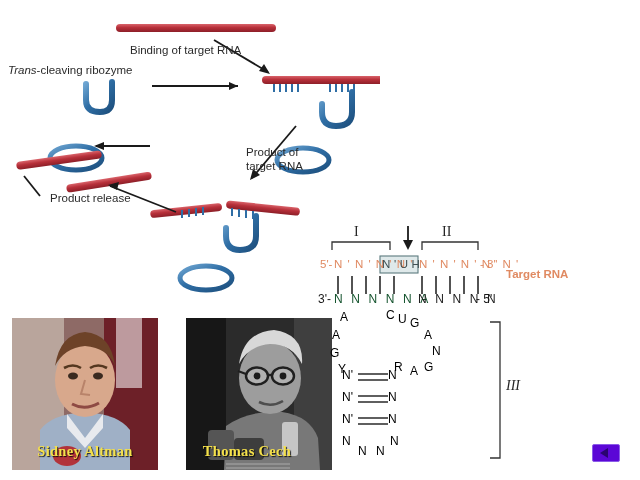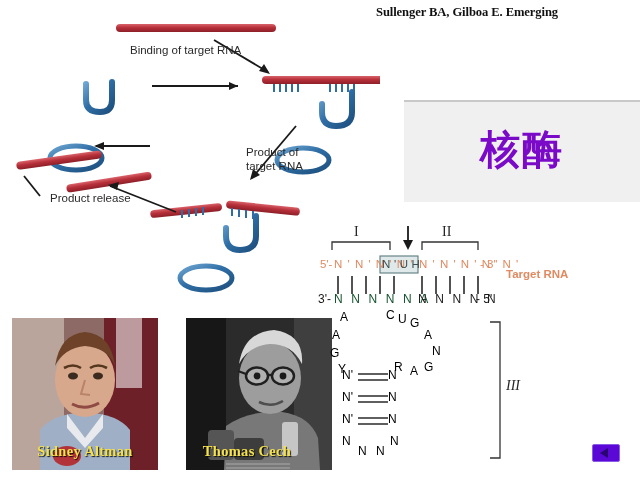--- a/index.html
+++ b/index.html
@@ -107,26 +107,22 @@
     border-bottom: 5px solid transparent;
     border-right: 8px solid #2a0470;
   }
 </style>
 </head>
 <body>
 
 <div id="slide">
 
   <div id="citation">
-    <div>Sullenger BA, Gilboa E. Emerging</div>
-  </div>
-
-  <div id="cn-panel">
-    <div id="cn-title">核酶</div>
-  </div>
+  </div>
+
 
   <div id="cycle">
     <svg width="380" height="312" viewBox="0 0 380 312">
       <defs>
         <linearGradient id="redRod" x1="0" y1="0" x2="0" y2="1">
           <stop offset="0%" stop-color="#d9636a"></stop>
           <stop offset="45%" stop-color="#b7303a"></stop>
           <stop offset="100%" stop-color="#8d1f28"></stop>
         </linearGradient>
         <linearGradient id="blueBody" x1="0" y1="0" x2="1" y2="1">
@@ -237,20 +233,21 @@
 
       <g stroke="#1a1a1a" stroke-width="1.8" fill="none">
         <line x1="150" y1="146" x2="96" y2="146"></line>
         <polygon points="94,146 104,142 104,150" fill="#1a1a1a" stroke="none"></polygon>
       </g>
       <g stroke="#1a1a1a" stroke-width="1.8" fill="none">
         <line x1="40" y1="196" x2="24" y2="176"></line>
       </g>
     </svg>
 
+    <div class="cyc-label" id="lbl-trans"><i>Trans</i><span>-cleaving ribozyme</span></div>
     <div class="cyc-label" id="lbl-binding">Binding of target RNA</div>
     <div class="cyc-label" id="lbl-cleav">Product of target RNA</div>
     <div class="cyc-label" id="lbl-release">Product release</div>
   </div>
 
   <div id="photos">
 
     <div class="photo" id="photo-altman">
       <svg width="146" height="152" viewBox="0 0 146 152">
         <rect width="146" height="152" fill="#8e6a66"></rect>

